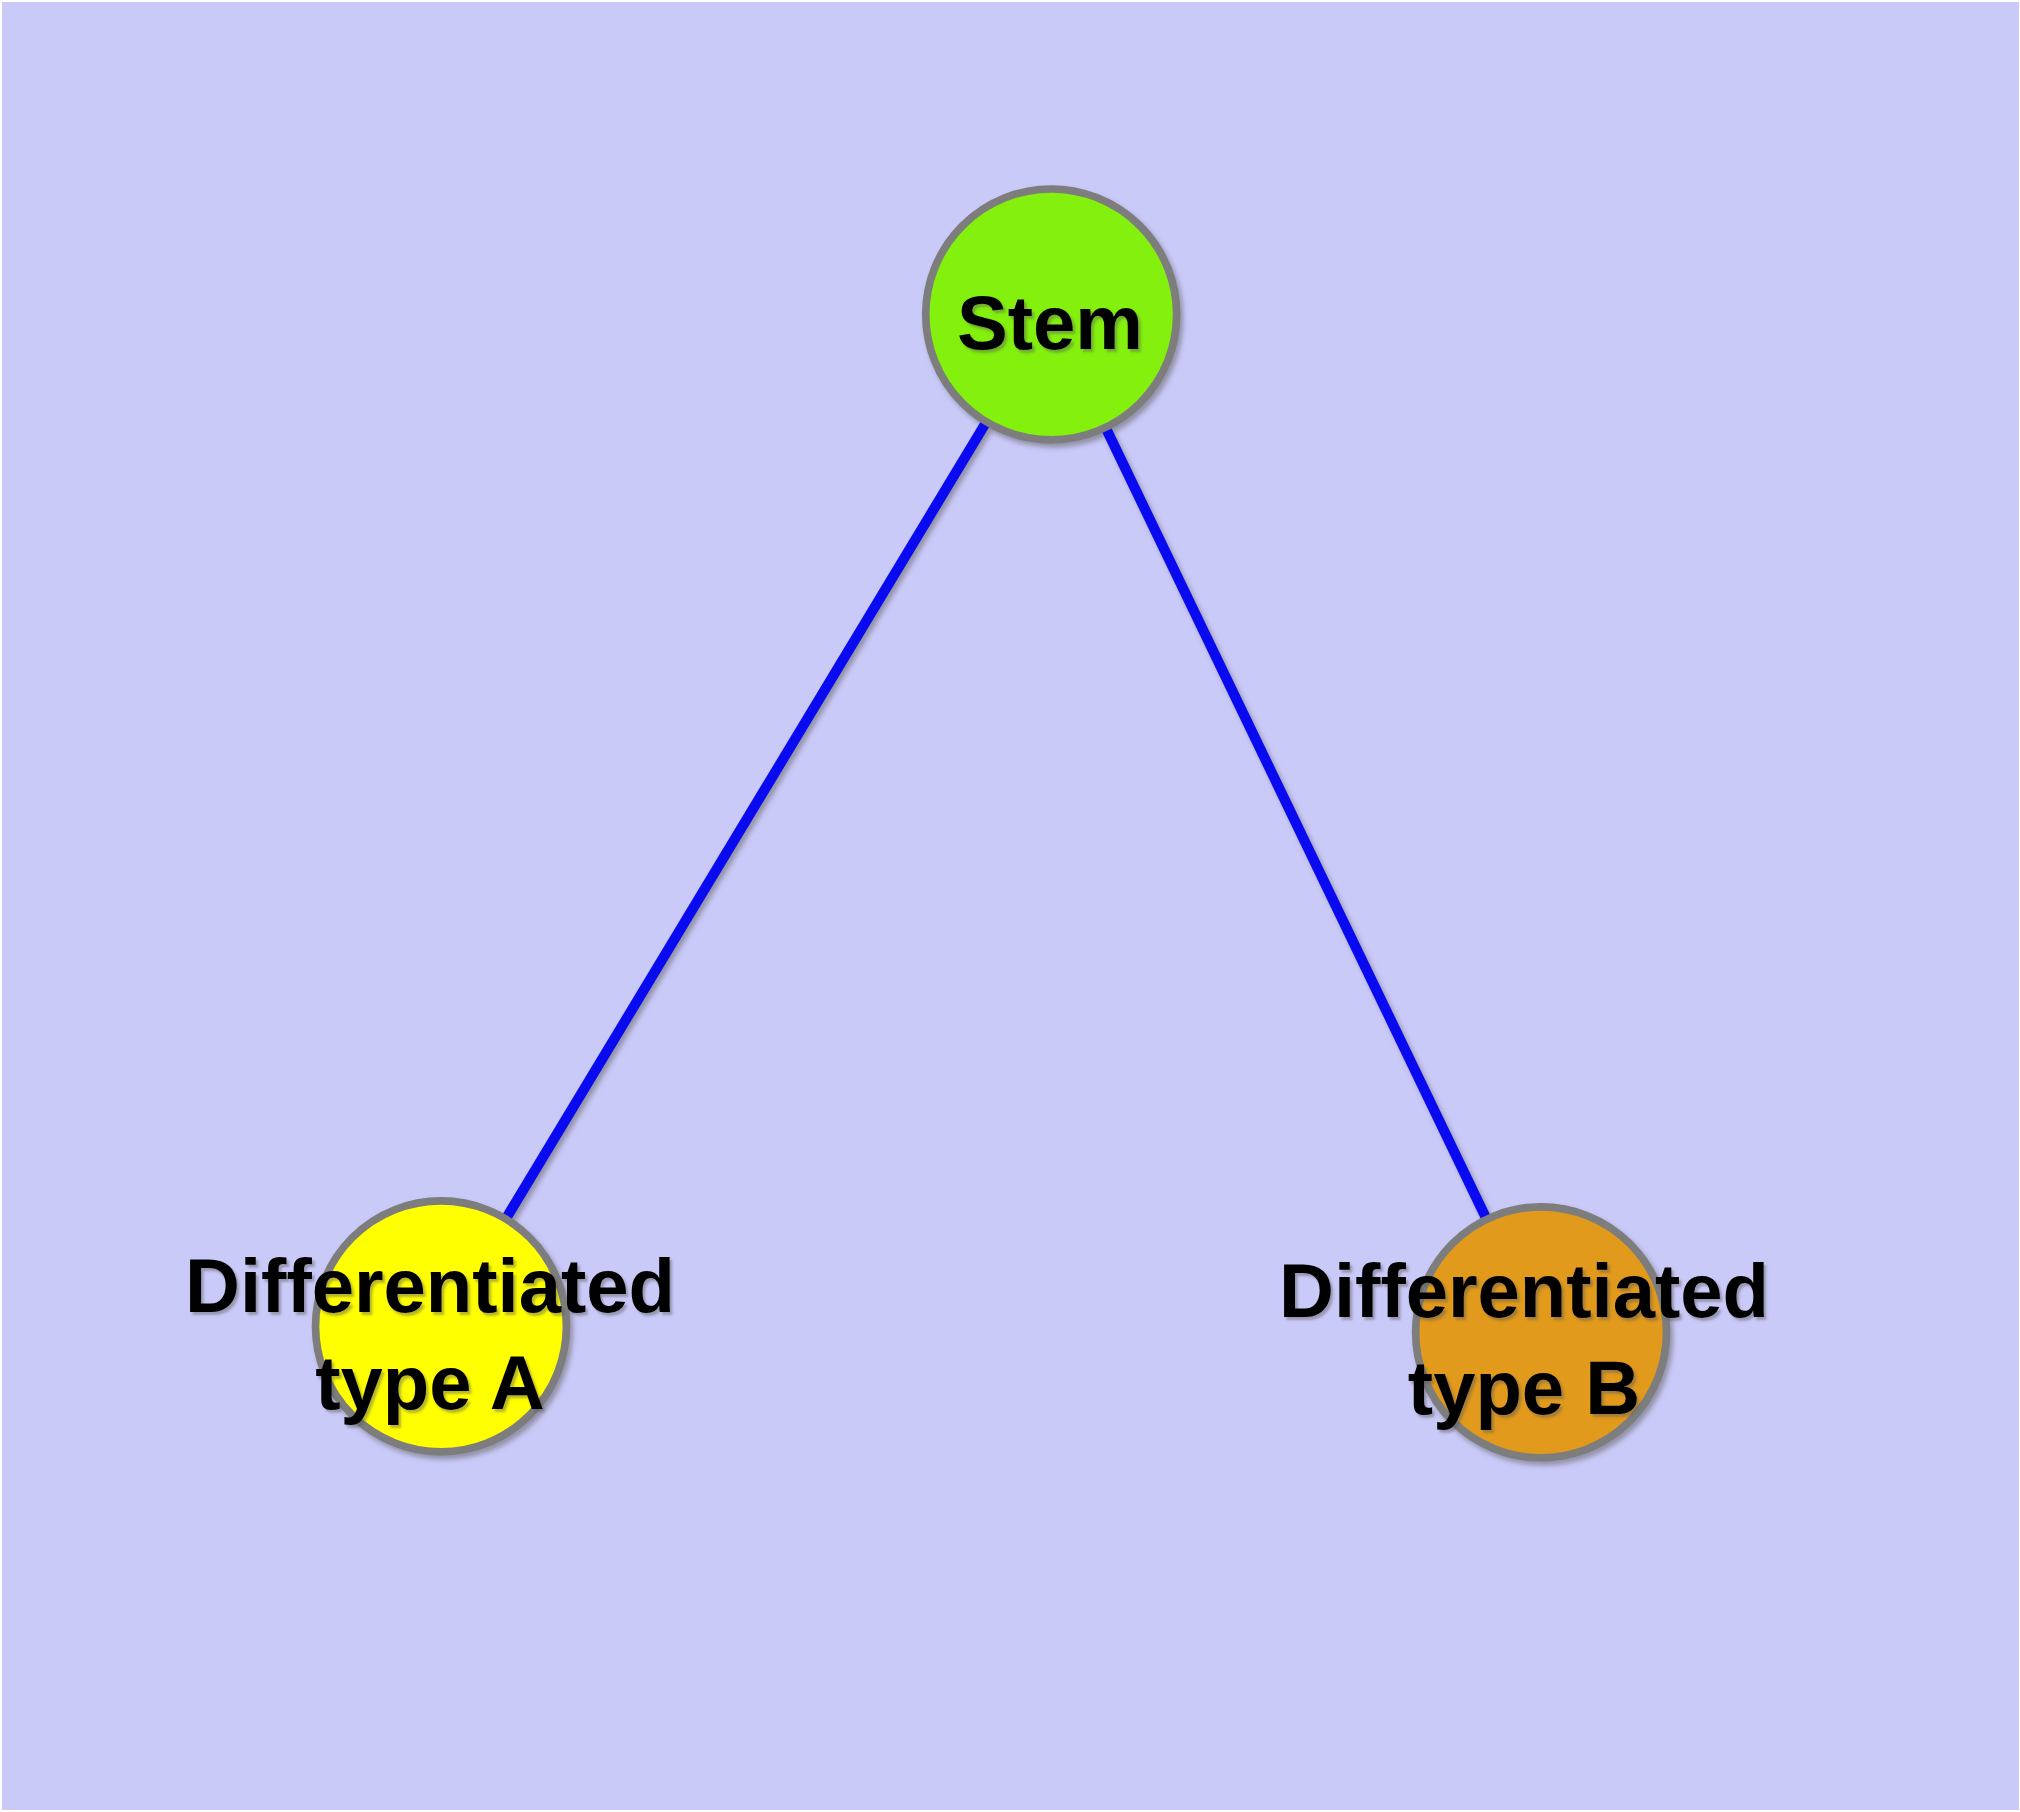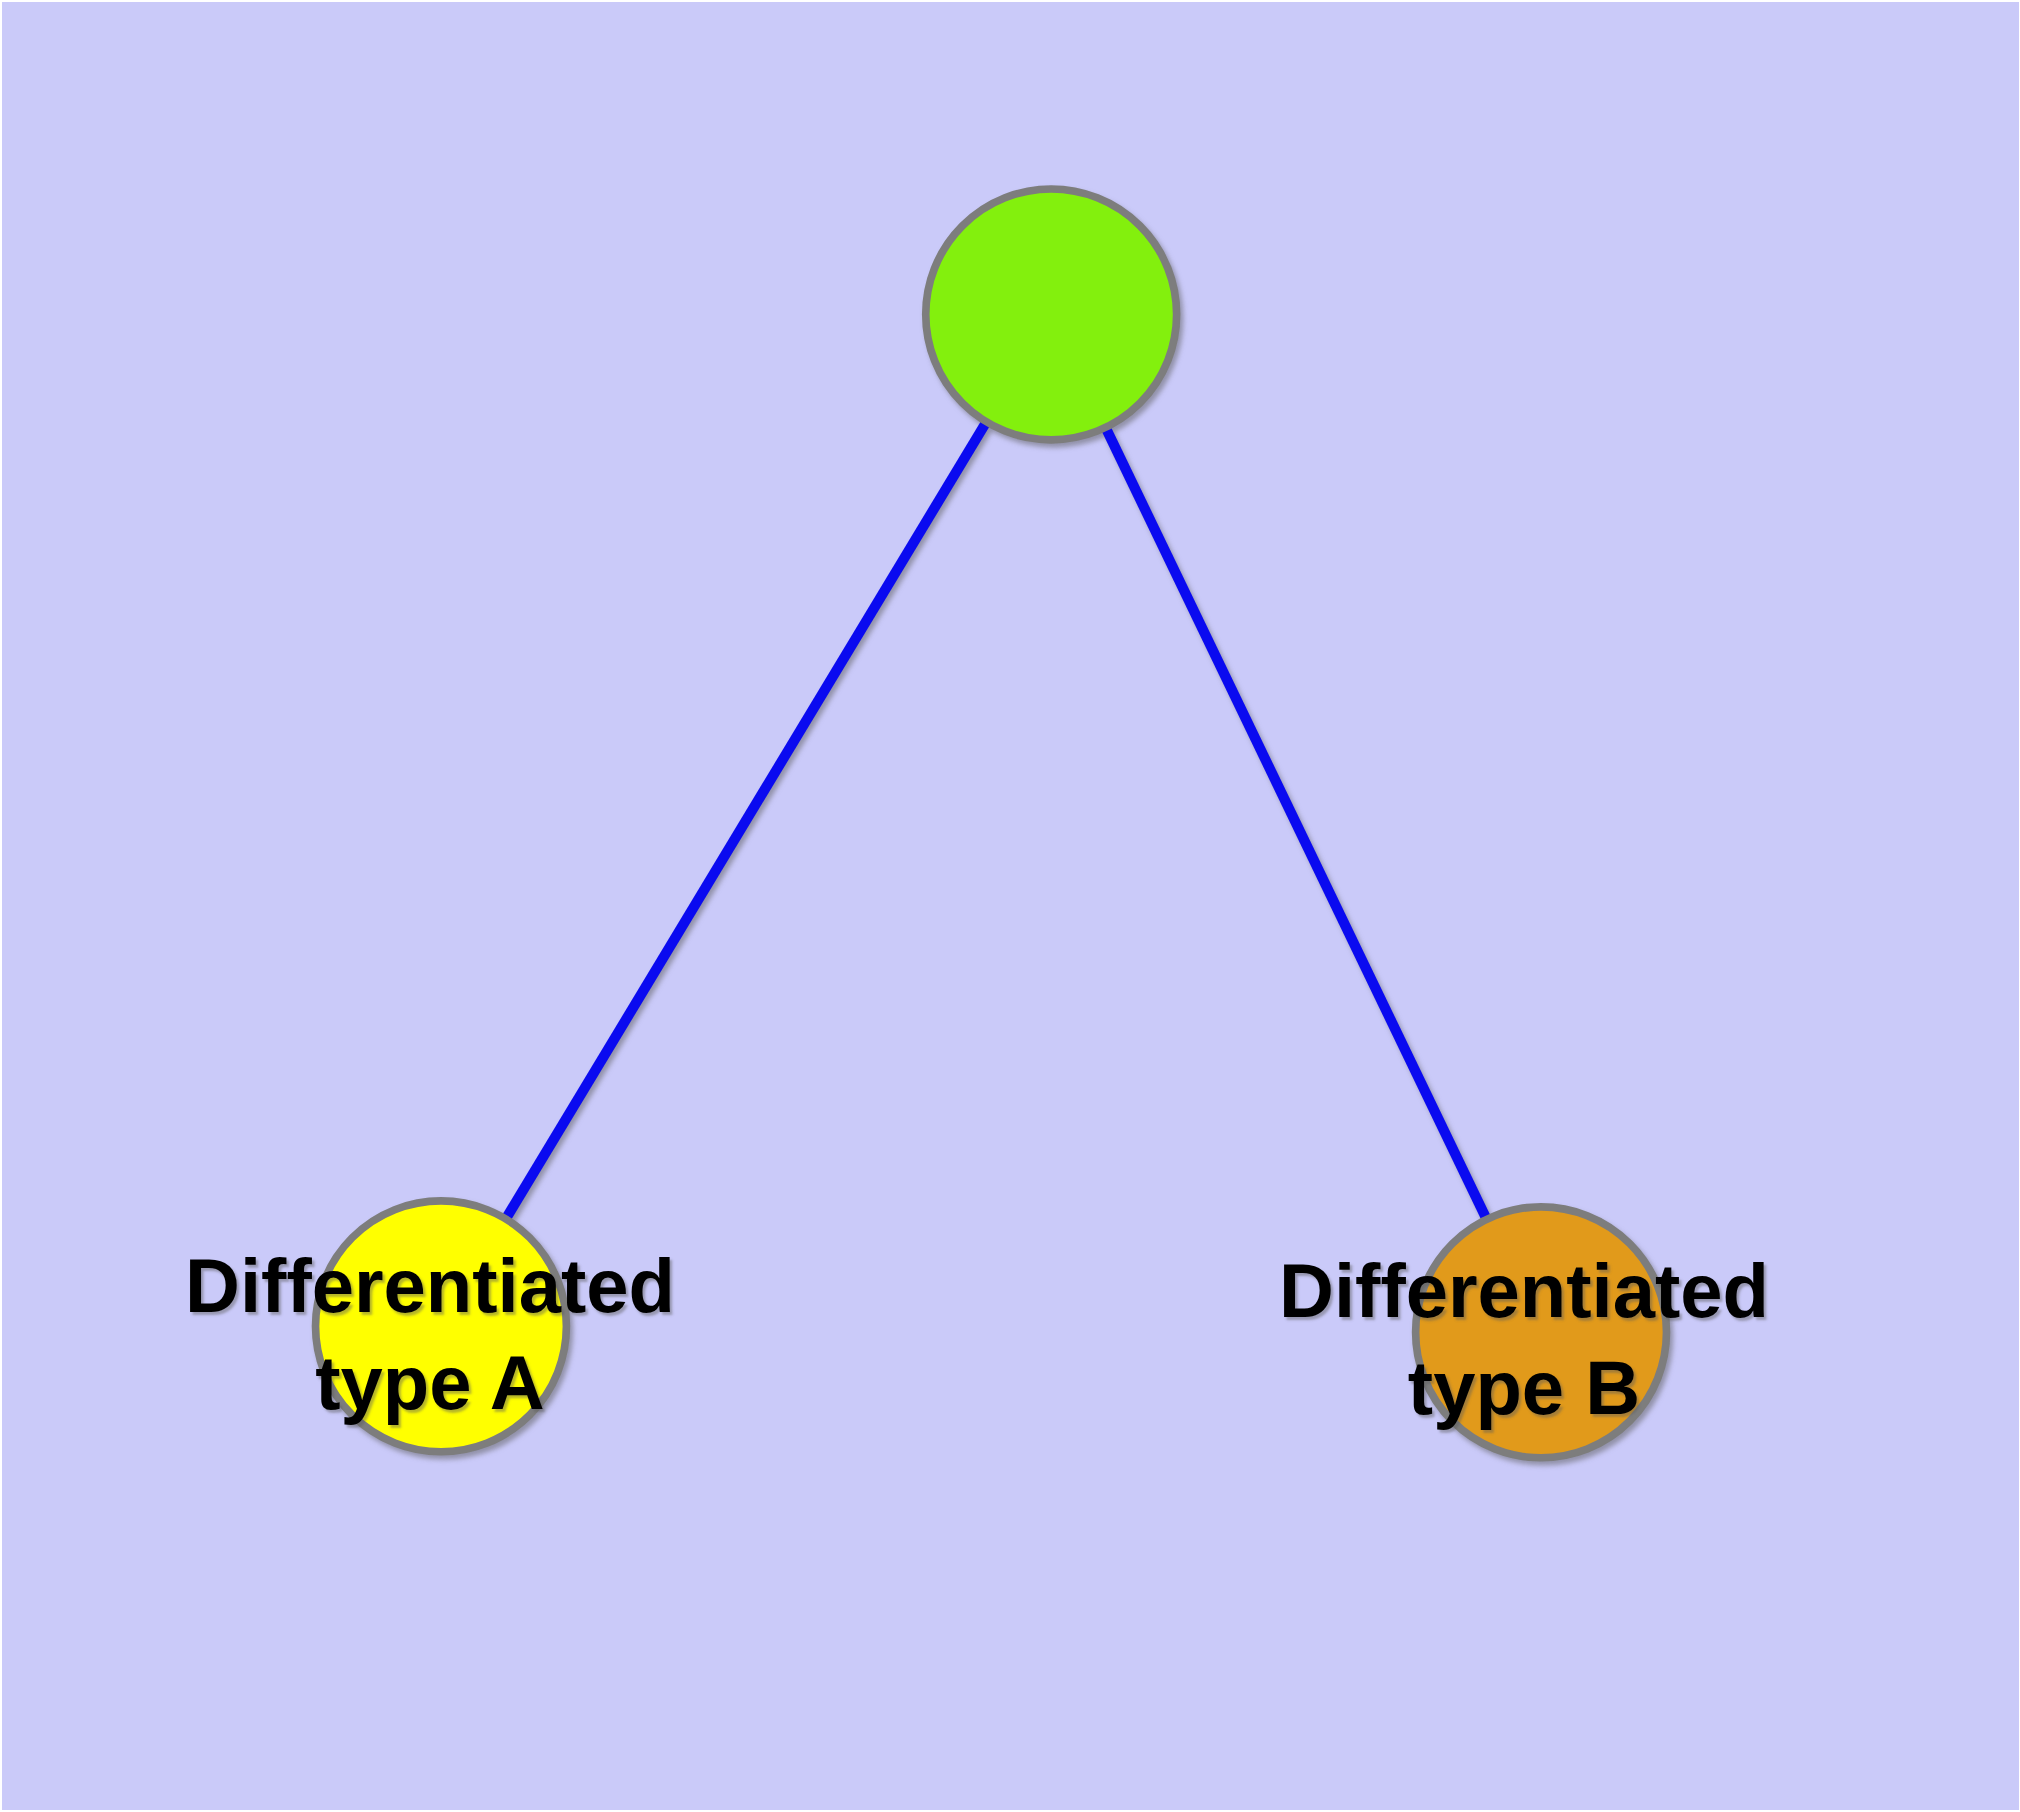--- a/index.html
+++ b/index.html
@@ -57,20 +57,21 @@
   <svg class="graph-svg" viewBox="0 0 2384 2138">
 
     <line class="edge" x1="1240" y1="371" x2="520" y2="1565" style="stroke: rgb(10, 10, 240);"></line>
     <line class="edge" x1="1240" y1="371" x2="1818" y2="1572" style="stroke: rgb(10, 10, 240);"></line>
 
     <circle class="node-circle" cx="1240" cy="371" r="148" fill="#83F00D" style="stroke: rgb(125, 125, 125);"></circle>
     <circle class="node-circle" cx="520" cy="1565" r="148" fill="#FFFF00" style="stroke: rgb(125, 125, 125);"></circle>
     <circle class="node-circle" cx="1818" cy="1572" r="148" fill="#E19A1B" style="stroke: rgb(125, 125, 125);"></circle>
   </svg>
 
+  <div class="node-label label-stem" style="color: rgb(0, 0, 0);">Stem</div>
 
   <div class="node-label label-typeA" style="color: rgb(0, 0, 0);">Differentiated
 type A</div>
 
   <div class="node-label label-typeB" style="color: rgb(0, 0, 0);">Differentiated
 type B</div>
 </div>
 
 
 </body></html>

